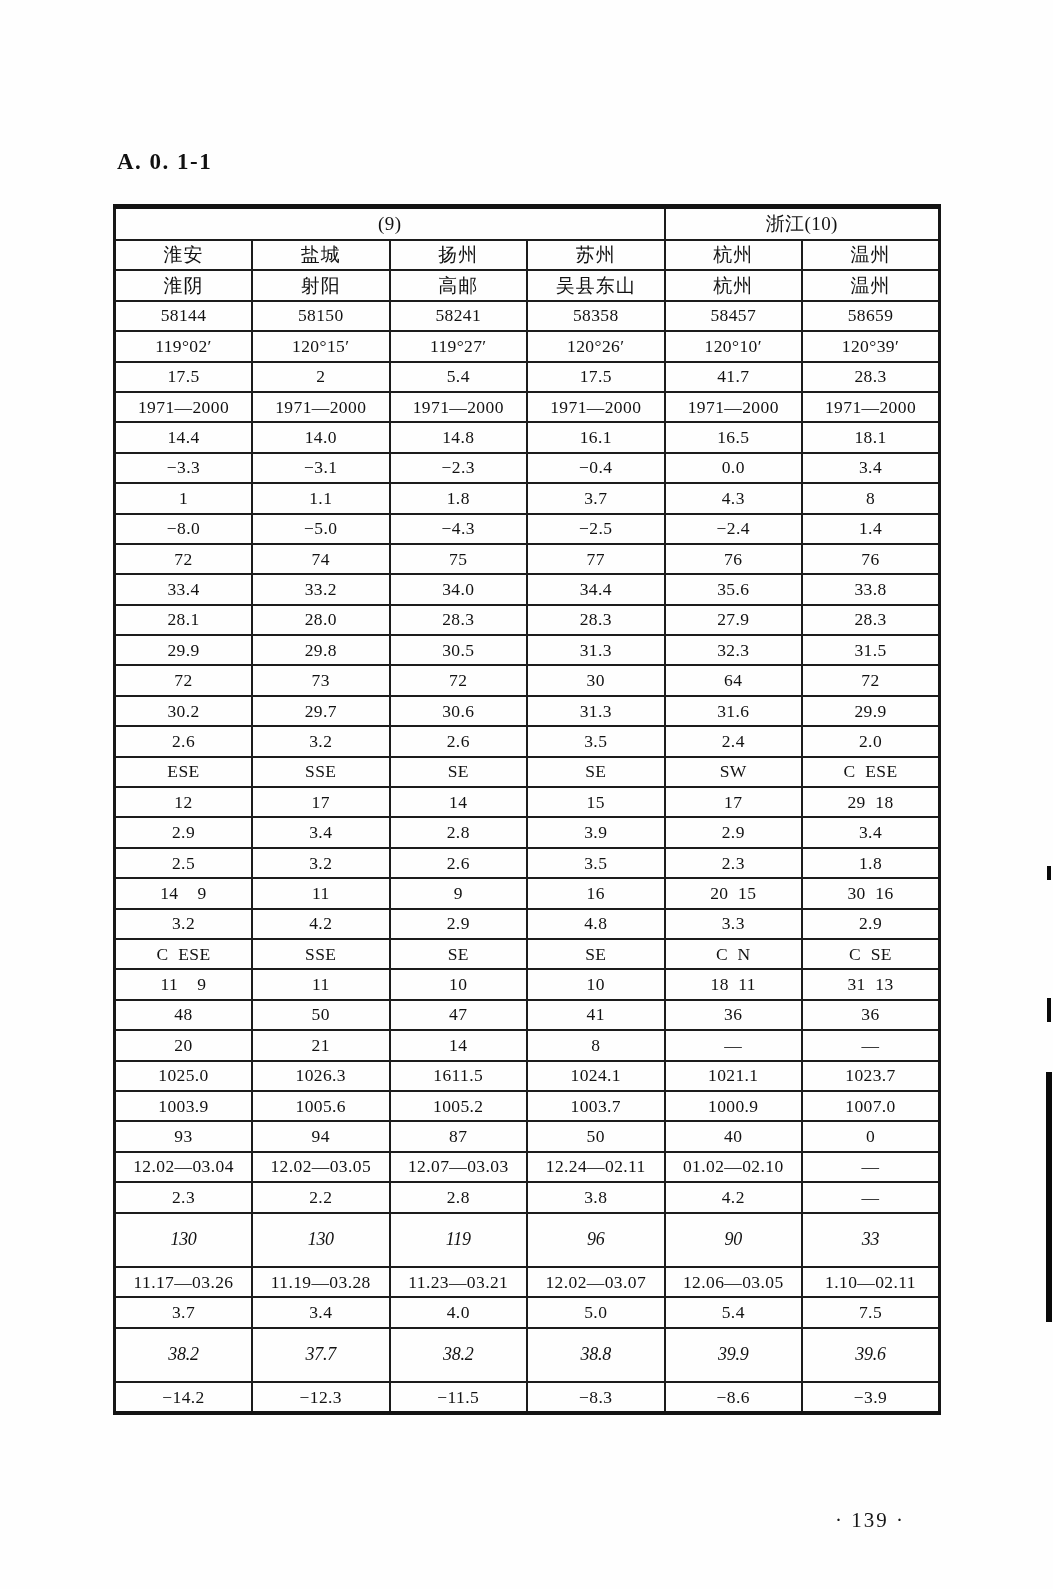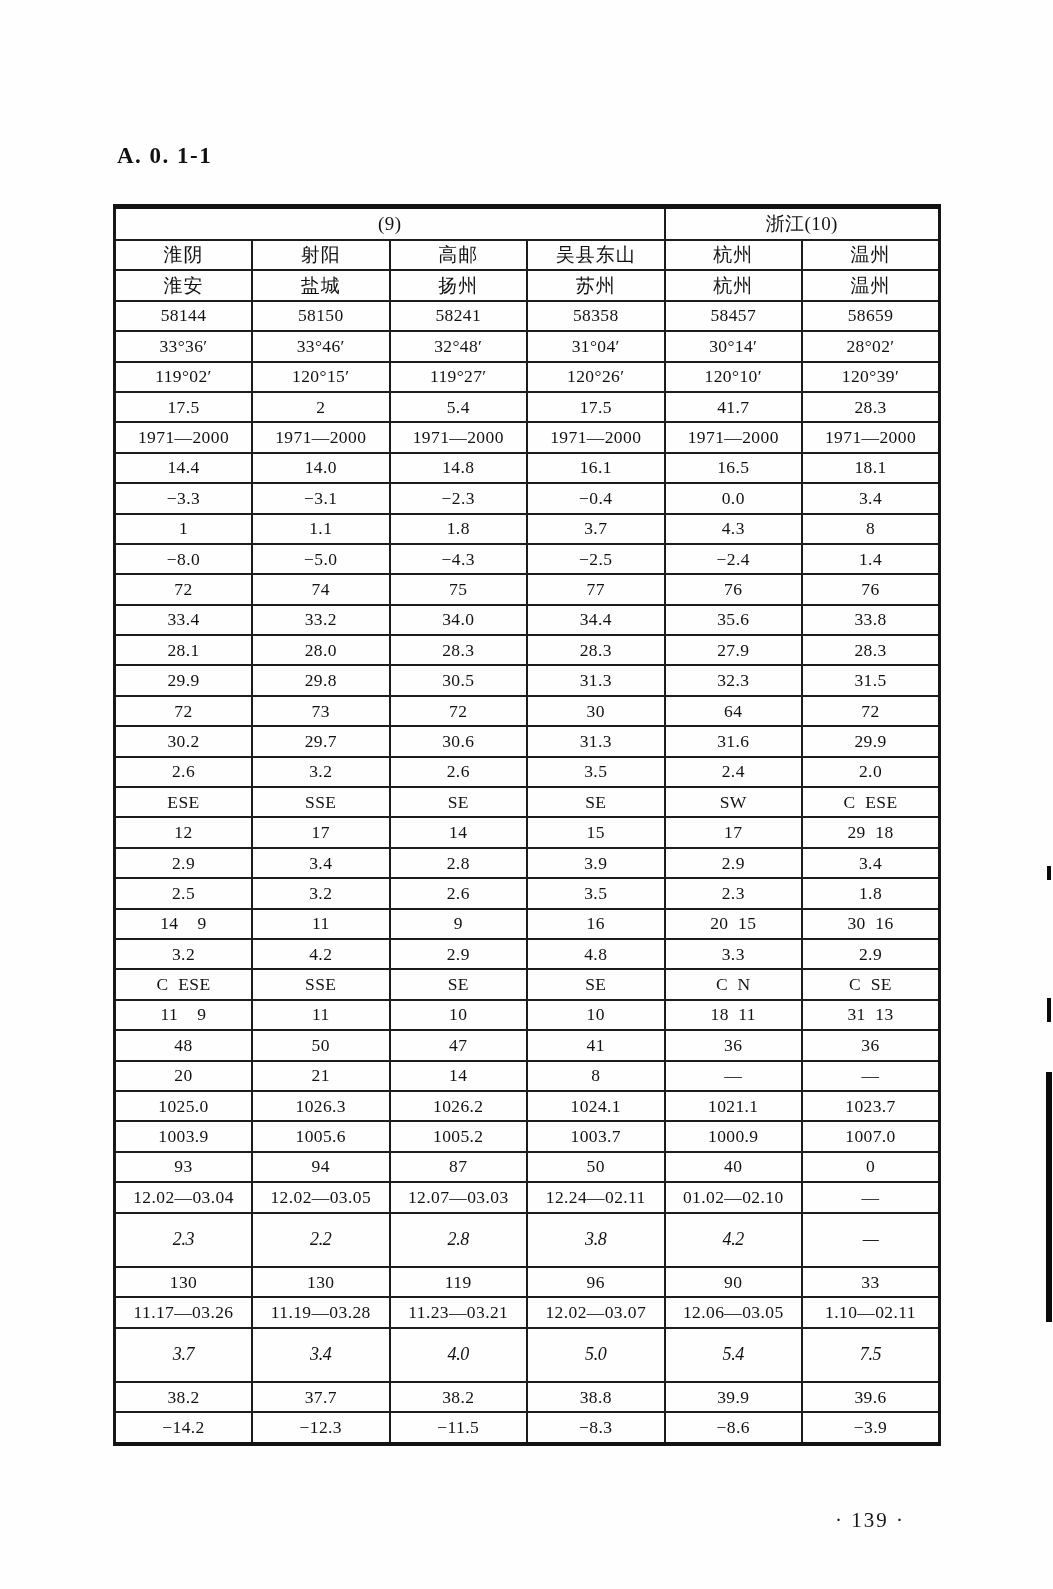--- a/index.html
+++ b/index.html
@@ -13,21 +13,21 @@
     overflow: hidden;
   }
   .page {
     position: absolute;
     inset: 0;
     background: #fefefe;
   }
   .section-label {
     position: absolute;
     left: 117px;
-    top: 143px;
+    top: 149px;
     font-size: 23px;
     font-weight: bold;
     letter-spacing: 1.5px;
     color: #101010;
   }
   table.climate-table {
     position: absolute;
     left: 113px;
     top: 204px;
     width: 828px;
@@ -110,52 +110,44 @@
         <col>
     </colgroup>
     <thead>
       <tr class="band-row">
         <th class="band-left" colspan="4">(9)</th>
         <th class="band-right" colspan="2">浙江(10)</th>
       </tr>
     </thead>
     <tbody>
         <tr>
+          <td>淮安</td>
+          <td>盐城</td>
+          <td>扬州</td>
+          <td>苏州</td>
+          <td>杭州</td>
+          <td>温州</td>
+        </tr>
+        <tr>
           <td>淮阴</td>
           <td>射阳</td>
           <td>高邮</td>
           <td>吴县东山</td>
           <td>杭州</td>
           <td>温州</td>
         </tr>
         <tr>
-          <td>淮安</td>
-          <td>盐城</td>
-          <td>扬州</td>
-          <td>苏州</td>
-          <td>杭州</td>
-          <td>温州</td>
-        </tr>
-        <tr>
           <td>58144</td>
           <td>58150</td>
           <td>58241</td>
           <td>58358</td>
           <td>58457</td>
           <td>58659</td>
         </tr>
         <tr>
-          <td>33°36′</td>
-          <td>33°46′</td>
-          <td>32°48′</td>
-          <td>31°04′</td>
-          <td>30°14′</td>
-          <td>28°02′</td>
-        </tr>
-        <tr>
           <td>119°02′</td>
           <td>120°15′</td>
           <td>119°27′</td>
           <td>120°26′</td>
           <td>120°10′</td>
           <td>120°39′</td>
         </tr>
         <tr>
           <td>17.5</td>
           <td>2</td>
@@ -336,21 +328,21 @@
           <td>20</td>
           <td>21</td>
           <td>14</td>
           <td>8</td>
           <td>—</td>
           <td>—</td>
         </tr>
         <tr>
           <td>1025.0</td>
           <td>1026.3</td>
-          <td>1026.2</td>
+          <td>1611.5</td>
           <td>1024.1</td>
           <td>1021.1</td>
           <td>1023.7</td>
         </tr>
         <tr>
           <td>1003.9</td>
           <td>1005.6</td>
           <td>1005.2</td>
           <td>1003.7</td>
           <td>1000.9</td>

